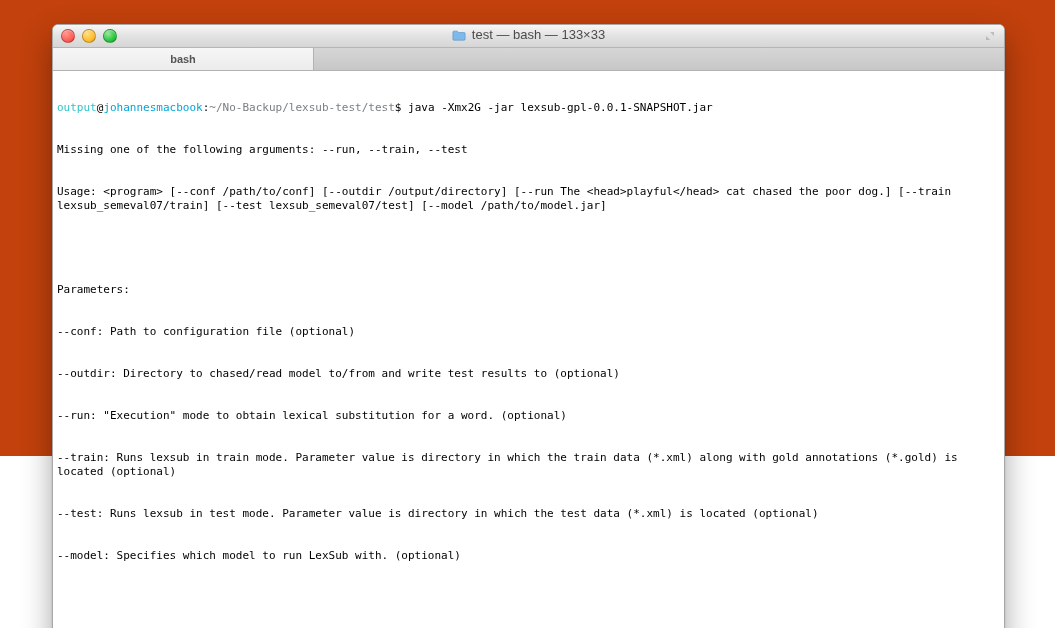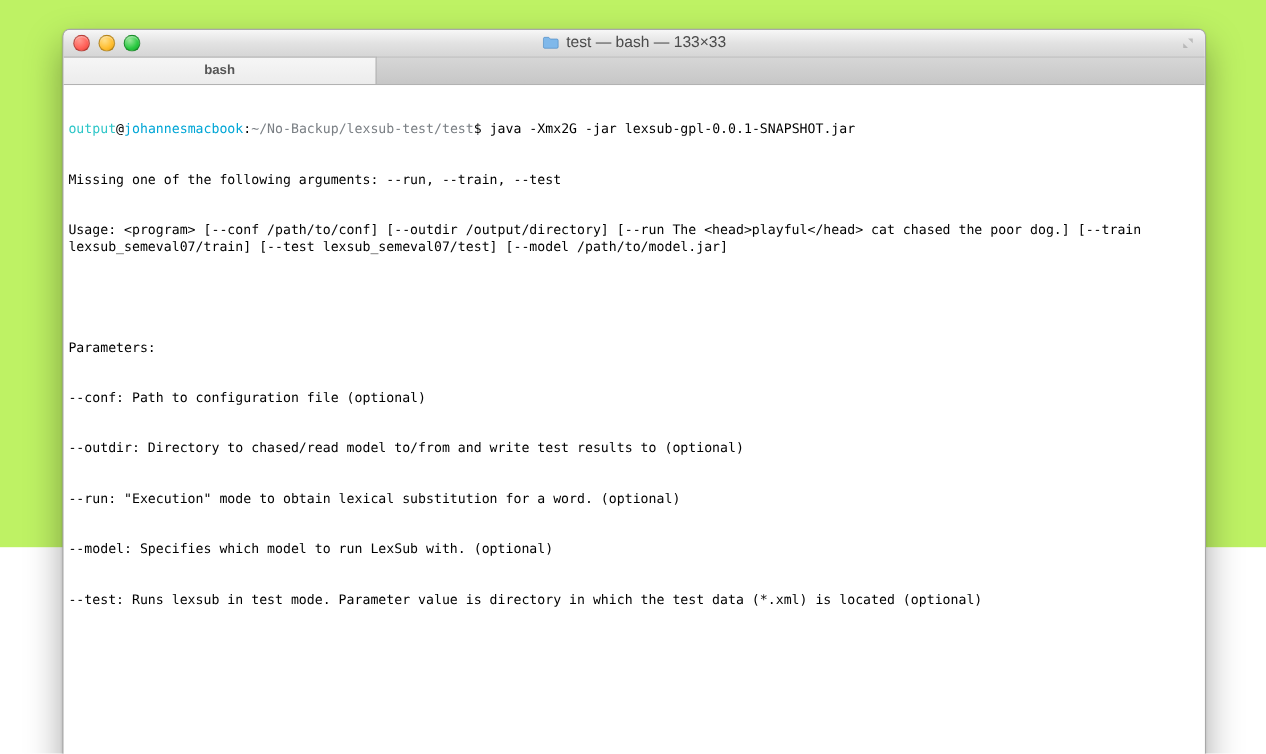--- a/index.html
+++ b/index.html
@@ -7,21 +7,21 @@
     padding: 0;
     background: #ffffff;
     width: 1055px;
     height: 628px;
     font-family: -apple-system, "Helvetica Neue", Arial, sans-serif;
   }
   .stage {
     position: relative;
     width: 1055px;
     height: 456px;
-    background: #bef264;
+    background: #c2410c;
     text-decoration: underline;
   }
   .window {
     position: absolute;
     left: 52px;
     top: 24px;
     width: 951px;
     border: 1px solid #a8a8a8;
     border-radius: 6px;
     box-shadow: 0 14px 30px rgba(0,0,0,0.35), 0 1px 2px rgba(0,0,0,0.15);
@@ -159,22 +159,23 @@
 
     <div class="terminal">
       <span class="line"><span class="seg-user">output</span><span>@</span><span class="seg-host">johannesmacbook</span><span>:</span><span class="seg-path">~/No-Backup/lexsub-test/test</span><span>$ </span><span class="seg-cmd">java -Xmx2G -jar lexsub-gpl-0.0.1-SNAPSHOT.jar</span></span>
       <span class="line">Missing one of the following arguments: --run, --train, --test</span>
       <span class="line">Usage: &lt;program&gt; [--conf /path/to/conf] [--outdir /output/directory] [--run The &lt;head&gt;playful&lt;/head&gt; cat chased the poor dog.] [--train lexsub_semeval07/train] [--test lexsub_semeval07/test] [--model /path/to/model.jar]</span>
       <span class="line"></span>
       <span class="line">Parameters:</span>
       <span class="line">--conf: Path to configuration file (optional)</span>
       <span class="line">--outdir: Directory to chased/read model to/from and write test results to (optional)</span>
       <span class="line">--run: "Execution" mode to obtain lexical substitution for a word. (optional)</span>
+      <span class="line">--train: Runs lexsub in train mode. Parameter value is directory in which the train data (*.xml) along with gold annotations (*.gold) is located (optional)</span>
+      <span class="line">--test: Runs lexsub in test mode. Parameter value is directory in which the test data (*.xml) is located (optional)</span>
       <span class="line">--model: Specifies which model to run LexSub with. (optional)</span>
-      <span class="line">--test: Runs lexsub in test mode. Parameter value is directory in which the test data (*.xml) is located (optional)</span>
       <span class="line"></span>
       
       
       
       
       
       
       
       
       

